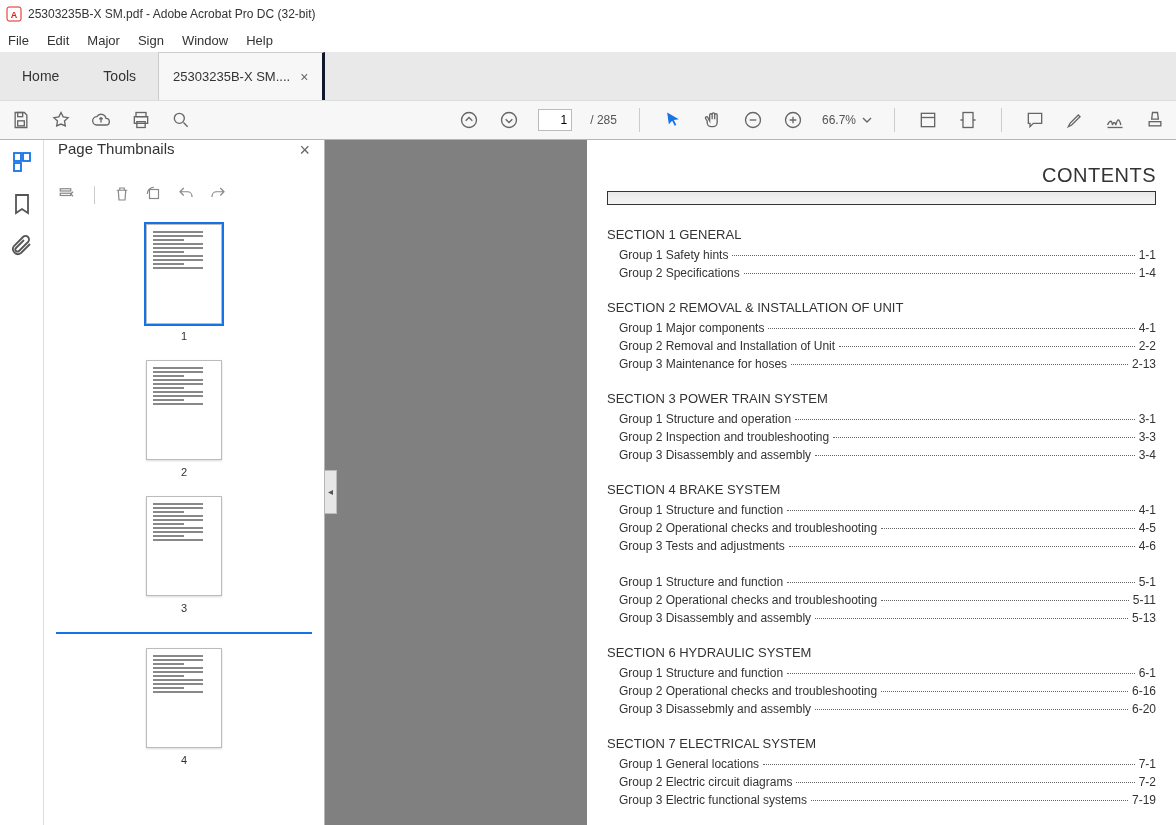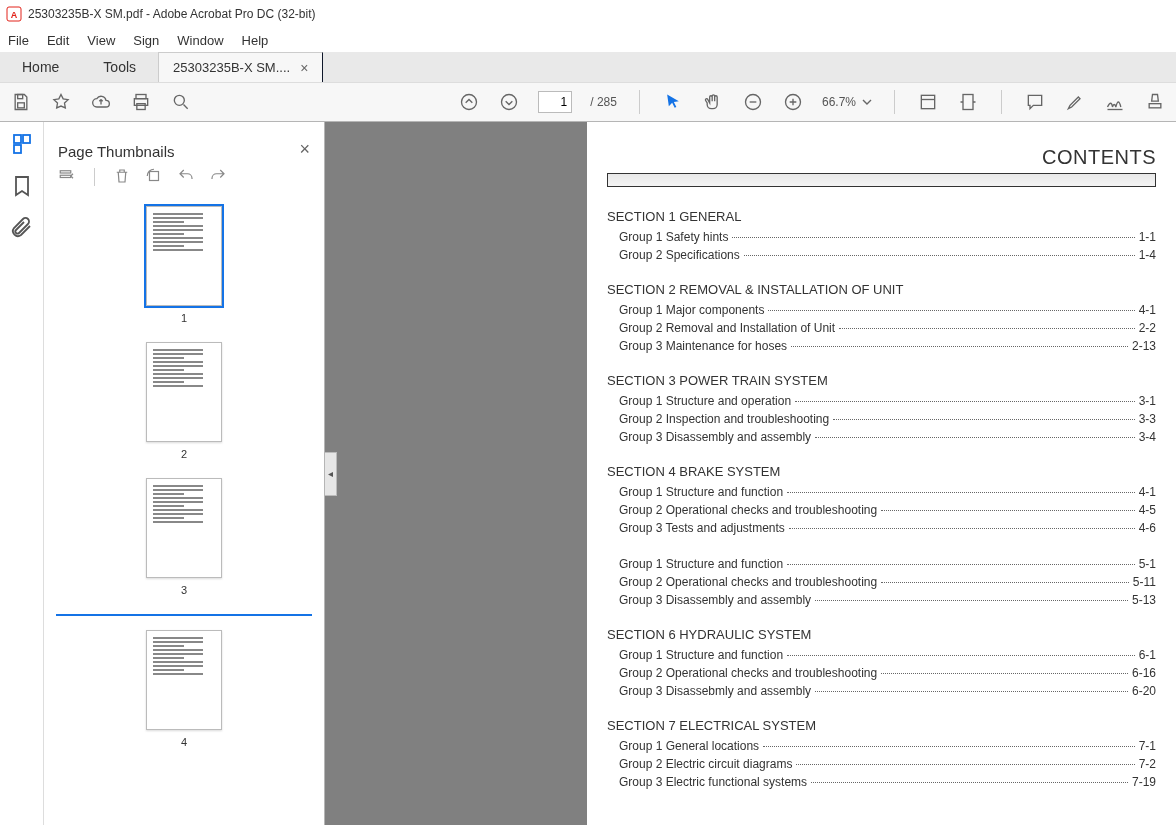--- a/index.html
+++ b/index.html
@@ -2,38 +2,38 @@
 <html><head>
 <meta charset="utf-8">
 <style>
 *{box-sizing:border-box;margin:0;padding:0;font-family:"Segoe UI",Arial,sans-serif}
 body{width:1176px;height:825px;overflow:hidden;background:#fff;font-size:13px;color:#333}
 .titlebar{height:28px;display:flex;align-items:center;padding:0 6px;gap:6px;background:#fff}
 .titlebar-icon{width:16px;height:16px;display:inline-flex;align-items:center;justify-content:center}
 .title-text{font-size:12px;color:#333}
 .menubar{height:24px;display:flex;align-items:center;padding:0 8px;gap:18px;background:#fff;font-size:13px;color:#333}
 .menubar span{cursor:default}
-.tabbar{height:30px;display:flex;align-items:stretch;background:#e9e9e9}
+.tabbar{height:48px;display:flex;align-items:stretch;background:#e9e9e9}
 .tab-home,.tab-tools{padding:0 22px;display:flex;align-items:center;font-size:14px;color:#333}
-.doc-tab{display:flex;align-items:center;padding:8px 14px;background:#f7f7f7;border-top:1px solid #ccc;border-left:1px solid #ccc;border-right:1px solid #0f172a;position:relative;gap:10px}
+.doc-tab{display:flex;align-items:center;padding:8px 14px;background:#f7f7f7;border-top:1px solid #ccc;border-left:1px solid #ccc;border-right:3px solid #0f172a;position:relative;gap:10px}
 .doc-tab .close{font-size:14px;color:#666}
 .toolbar{height:40px;border-top:1px solid #ddd;border-bottom:1px solid #b5b5b5;display:flex;align-items:center;padding:0 10px;gap:18px;background:#f7f7f7}
 .tb-spacer{flex:0 0 auto;width:1px;height:24px;background:#ccc;margin:0 4px}
 .tb-flex{flex:1}
 .tb-icon{width:22px;height:22px;color:#666;display:inline-flex;align-items:center;justify-content:center}
 .tb-icon svg{width:20px;height:20px}
 .page-input{width:34px;height:22px;text-align:right;border:1px solid #bbb;background:#fff;font-size:12px;padding:0 4px}
 .page-of{font-size:12px;color:#555}
 .zoom-pct{font-size:12px;color:#555;display:flex;align-items:center;gap:6px}
 .main{display:flex;height:703px}
 .leftrail{width:44px;background:#fff;border-right:1px solid #ddd;display:flex;flex-direction:column;align-items:center;padding-top:10px;gap:18px}
 .leftrail .rail-icon{width:24px;height:24px;color:#555;display:flex;align-items:center;justify-content:center}
 .leftrail .rail-icon.active{color:#1473e6}
 .thumbpanel{width:281px;background:#fff;border-right:1px solid #b5b5b5;display:flex;flex-direction:column}
-.thumbhead{height:38px;display:flex;align-items:flex-end;justify-content:space-between;padding:0 14px;font-size:15px;color:#333}
+.thumbhead{height:38px;display:flex;align-items:flex-start;justify-content:space-between;padding:0 14px;font-size:15px;color:#333}
 .thumbtools{height:34px;display:flex;align-items:center;gap:14px;padding:0 14px;color:#888}
 .thumbtools svg{width:18px;height:18px}
 .thumblist{flex:1;overflow-y:auto;padding:12px 0;position:relative}
 .thumb-item{display:flex;flex-direction:column;align-items:center;margin-bottom:18px}
 .thumb-page{width:76px;height:100px;background:#fff;border:1px solid #bbb;box-shadow:0 1px 2px rgba(0,0,0,.15);padding:6px;display:flex;flex-direction:column;gap:2px}
 .thumb-page.selected{outline:2px solid #1473e6}
 .thumb-line{height:2px;background:#888;width:80%}
 .thumb-line.short{width:50%}
 .thumb-label{font-size:11px;color:#333;margin-top:6px}
 .thumb-sep{height:2px;background:#1473e6;margin:0 12px 14px}
@@ -58,21 +58,21 @@
         <rect x="1" y="1" width="14" height="14" rx="2" fill="#fff" stroke="#e2231a"></rect>
         <text x="8" y="12" text-anchor="middle" font-size="9" fill="#e2231a" font-family="Arial" font-weight="bold">A</text>
       </svg>
   </span>
   <span class="title-text">25303235B-X SM.pdf - Adobe Acrobat Pro DC (32-bit)</span>
 </div>
 
 <div class="menubar">
   <span>File</span>
   <span>Edit</span>
-  <span>View</span>
+  <span>Major</span>
   <span>Sign</span>
   <span>Window</span>
   <span>Help</span>
 </div>
 
 <div class="tabbar">
   <div class="tab-home">
       <span>Home</span>
     </div>
   <div class="tab-tools">

